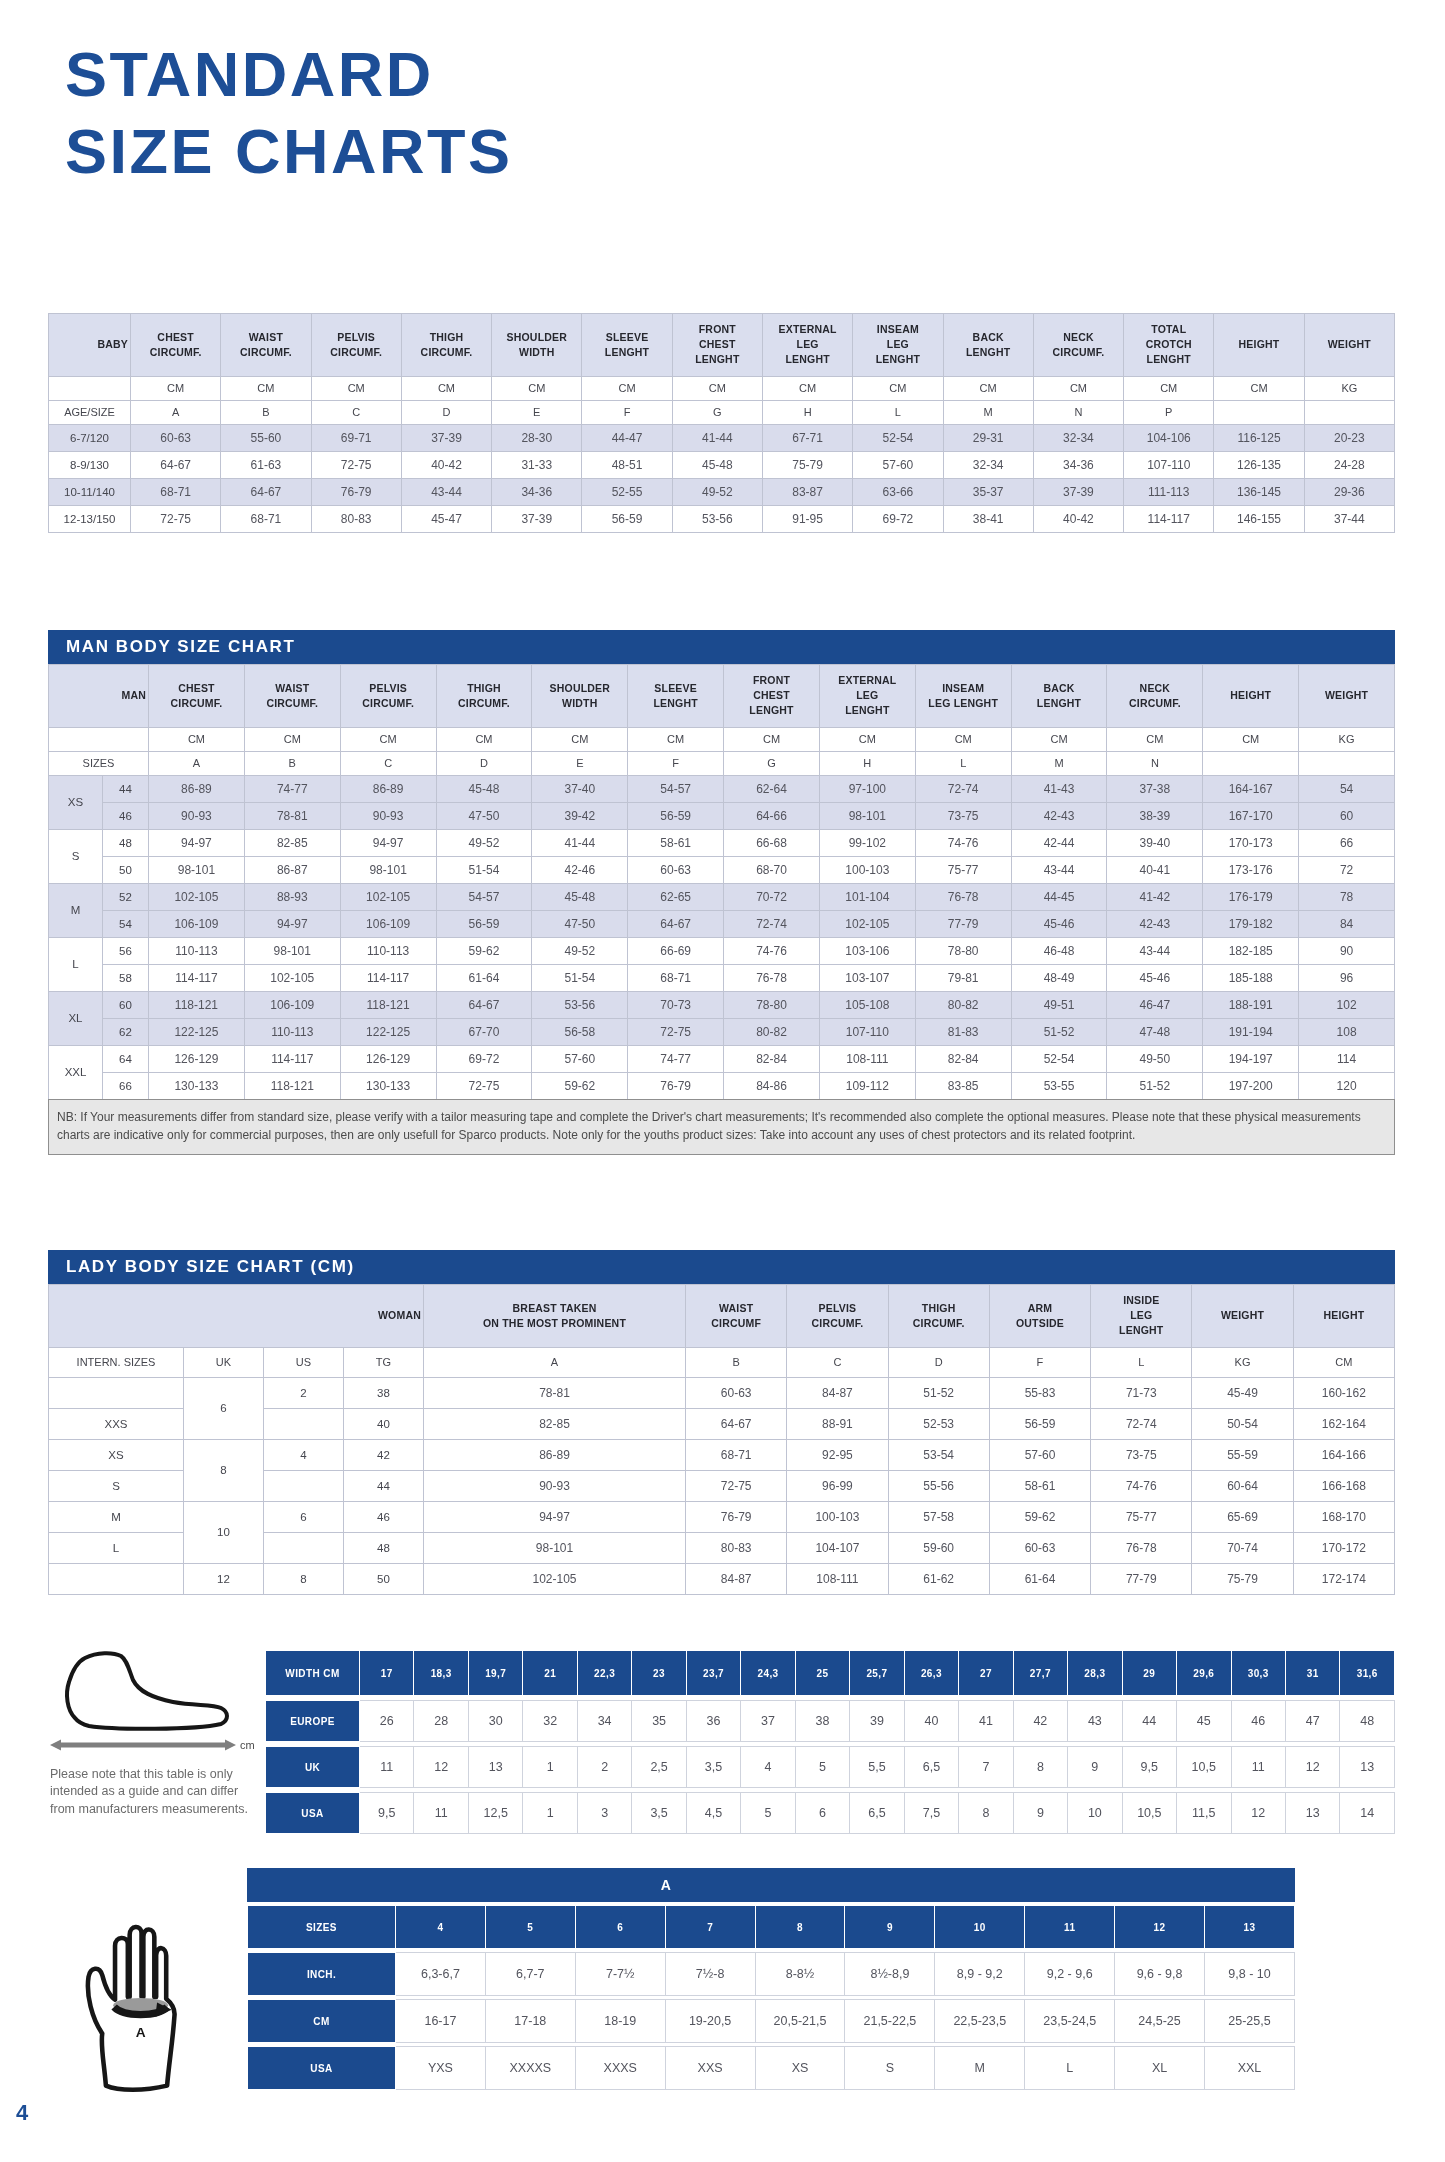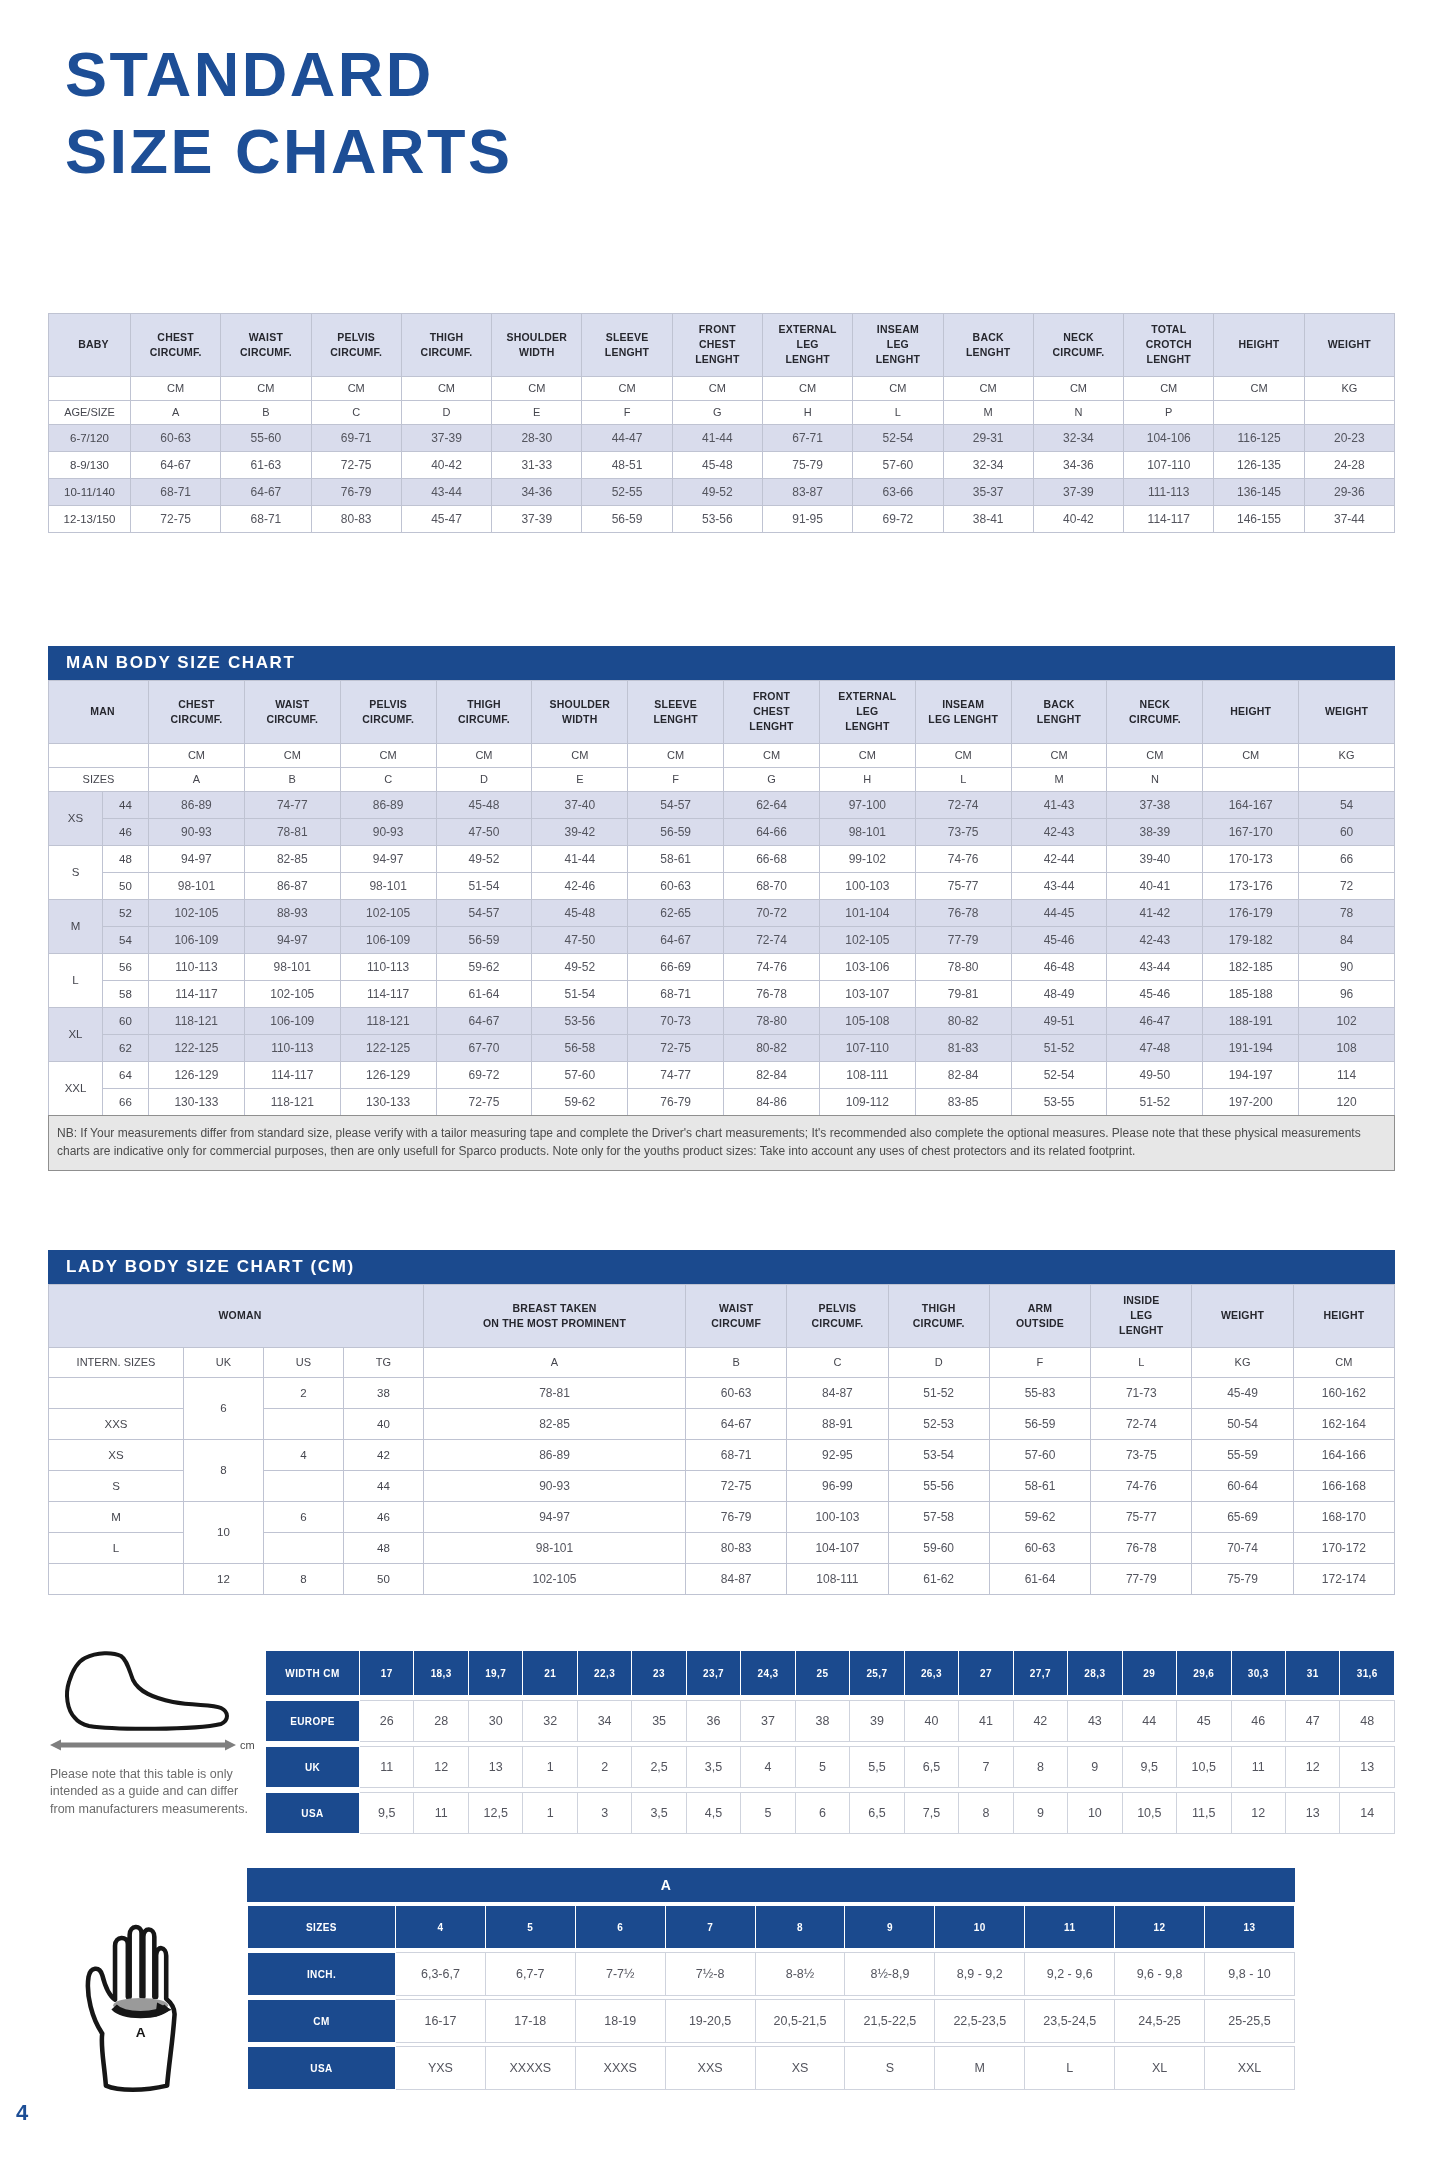--- a/index.html
+++ b/index.html
@@ -9,21 +9,21 @@
          line-height:1.22;letter-spacing:2.5px;}
 
   .chart{position:absolute;left:48px;width:1347px;}
   .bar{height:34px;background:#1b4a8e;color:#fff;display:flex;align-items:center;
        padding-left:18px;font-size:17px;font-weight:700;letter-spacing:1.6px;}
 
   table.body{width:100%;border-collapse:collapse;table-layout:fixed;}
   .body th,.body td{border:1px solid #bfc3d2;text-align:center;padding:0;overflow:hidden;}
   .body th{background:#dadeee;font-size:10.5px;font-weight:700;color:#26272e;line-height:1.45;
            padding:8px 2px;letter-spacing:.2px;white-space:pre-line;}
-  .body th.first{text-align:center;padding-left:10px;}
+  .body th.first{text-align:right;padding-left:10px;}
   .body td{font-size:12px;color:#53545d;height:26px;}
   .body tr.alt td{background:#d9dcec;}
   .body tr.unit td{height:23px;font-size:11px;color:#45464e;background:#fff;}
   .body td.lab,.body td.grp{font-size:11.5px;color:#45464e;}
   #lady-table td{height:30px;}
   #lady-table tr.unit td{height:29px;}
 
   .nb{margin-top:-1px;background:#e7e7e7;border:1px solid #8f8f8f;padding:8px 8px 10px;
       font-size:12px;color:#4b4b4b;line-height:1.5;}
 
@@ -199,21 +199,21 @@
             <td>38-41</td>
             <td>40-42</td>
             <td>114-117</td>
             <td>146-155</td>
             <td>37-44</td>
           </tr>
         </tbody>
       </table>
   </div>
 
-  <div class="chart" style="top:646px">
+  <div class="chart" style="top:630px">
     <div class="bar">MAN BODY SIZE CHART</div>
     <table class="body" id="man-table">
       <colgroup>
           <col style="width:54px">
           <col style="width:46px">
         </colgroup>
     <tbody>
           <tr>
             <th class="first" colspan="2">MAN</th>
             <th>CHEST

